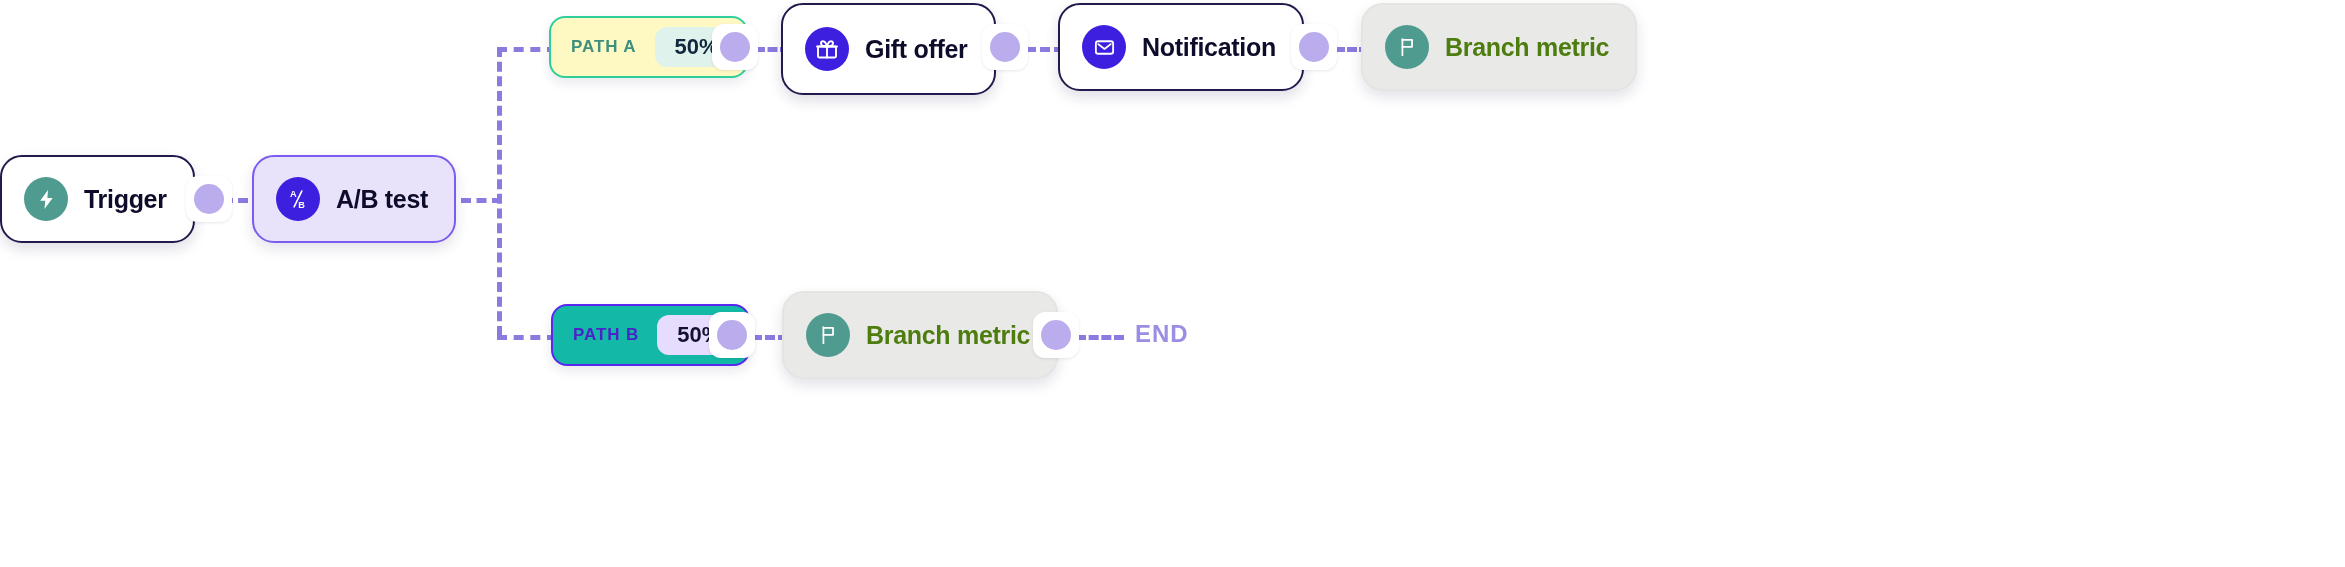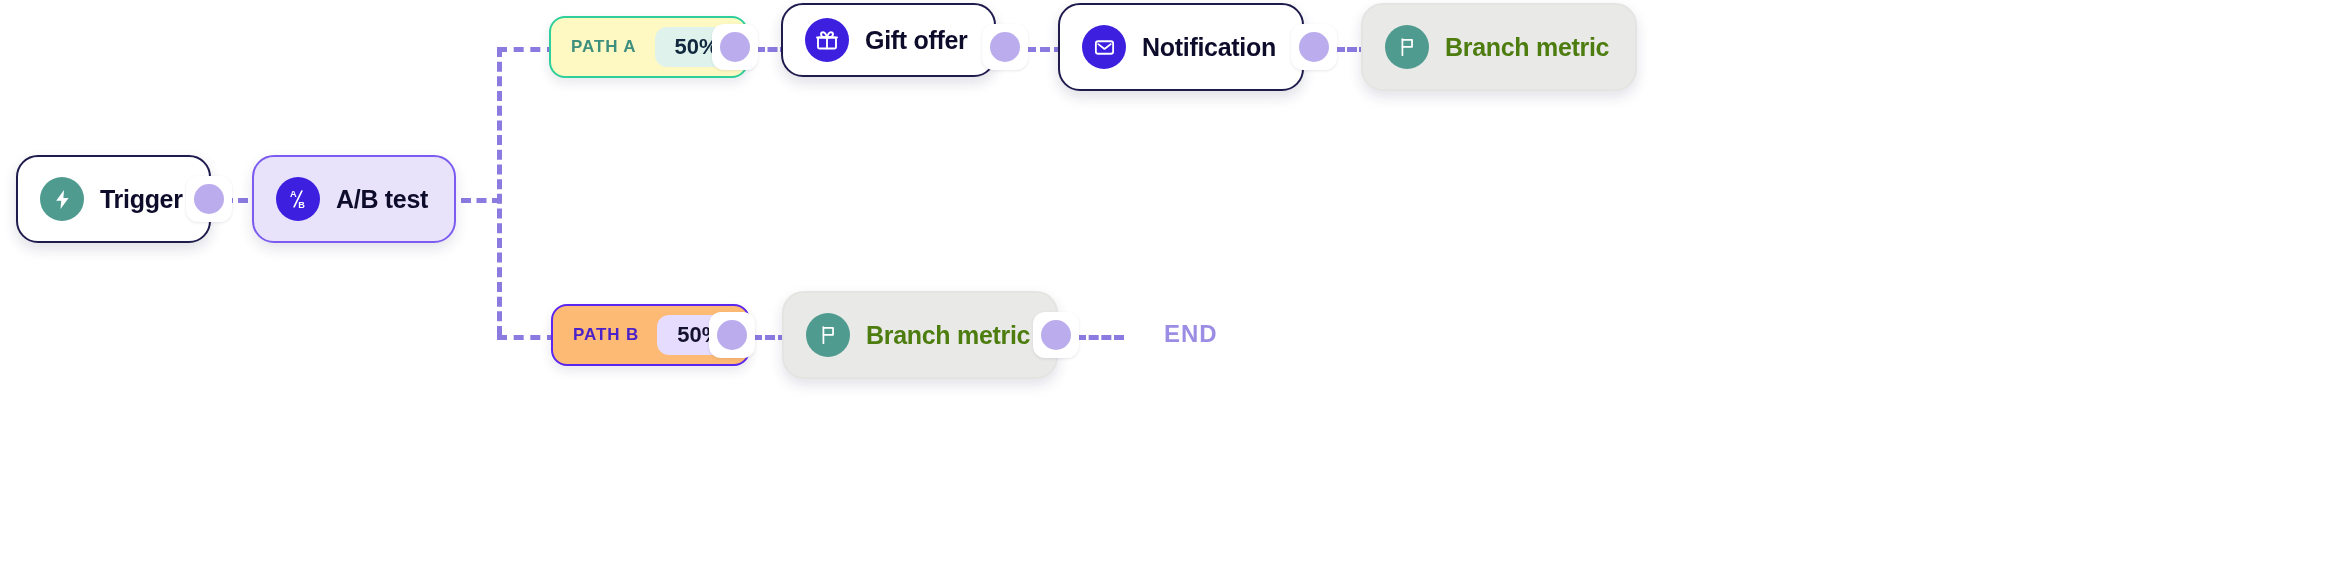--- a/index.html
+++ b/index.html
@@ -156,21 +156,21 @@
 
   .pill-a {
     background: #fef9c3;
     border: 2.5px solid #2ecf9b;
     box-shadow: 0 5px 12px rgba(31,27,77,0.10);
   }
   .pill-a .pill-name { color: #3e8f7e; }
   .pill-a .pill-pct  { background: #dff3ec; color: #11283e; }
 
   .pill-b {
-    background: #fdba74;
+    background: #14b8a6;
     border: 2.5px solid #5b26ef;
     box-shadow: 0 5px 12px rgba(31,27,77,0.10);
   }
   .pill-b .pill-name { color: #4b22c9; }
   .pill-b .pill-pct  { background: #e6dcfd; color: #14112e; }
 
   
   .end-label {
     position: absolute;
     font-size: 24px;
@@ -213,21 +213,21 @@
 
   <div class="path-pill pill-a" style="left:549px; top:16px;">
     <span class="pill-name">PATH A</span>
     <span class="pill-pct">50%</span>
   </div>
 
   <div class="conn-dot" style="left:712px; top:24px;">
       <i></i>
     </div>
 
-  <div class="node node-white" style="left:781px; top:3px; height:74px;">
+  <div class="node node-white" style="left:781px; top:3px; height:92px;">
     <span class="node-icon icon-violet">
       <svg width="24" height="24" viewBox="0 0 24 24" fill="none" stroke="#ffffff" stroke-width="1.9" stroke-linecap="round" stroke-linejoin="round">
         <rect x="3" y="9.5" width="18" height="11" rx="1.2"></rect>
         <path d="M2 9.5h20"></path>
         <path d="M12 9.5v11"></path>
         <path d="M12 9.5C12 9.5 10.6 4.2 8.2 4.2 6.6 4.2 6 5.4 6 6.3c0 1.9 2.4 3.2 6 3.2z"></path>
         <path d="M12 9.5c0 0 1.4-5.3 3.8-5.3 1.6 0 2.2 1.2 2.2 2.1 0 1.9-2.4 3.2-6 3.2z"></path>
       </svg>
     </span>
     <span class="node-label label-dark">Gift offer</span>
@@ -254,21 +254,21 @@
   <div class="node node-grey" style="left:1361px; top:3px; height:88px;">
     <span class="node-icon icon-teal">
       <svg width="22" height="22" viewBox="0 0 24 24" fill="none" stroke="#ffffff" stroke-width="1.9" stroke-linecap="round" stroke-linejoin="round">
         <path d="M7 21V3.5"></path>
         <path d="M7 4.2h10.5v7.6H7"></path>
       </svg>
     </span>
     <span class="node-label label-navy">Branch metric</span>
   </div>
 
-  <div class="node node-white" style="left:16px; top:155px; height:88px;">
+  <div class="node node-white" style="left:0; top:155px; height:88px;">
     <span class="node-icon icon-teal">
       <svg width="23" height="23" viewBox="0 0 24 24" fill="#ffffff">
         <path d="M13.6 2L5.4 13.2h5.3L9.9 22l8.5-11.6h-5.5z"></path>
       </svg>
     </span>
     <span class="node-label label-dark">Trigger</span>
   </div>
 
   <div class="conn-dot" style="left:186px; top:176px;">
       <i></i>
@@ -301,15 +301,15 @@
         <path d="M7 4.2h10.5v7.6H7"></path>
       </svg>
     </span>
     <span class="node-label label-navy">Branch metric</span>
   </div>
 
   <div class="conn-dot" style="left:1033px; top:312px;">
       <i></i>
     </div>
 
-  <div class="end-label" style="left:1164px; top:320px;">END</div>
+  <div class="end-label" style="left:1135px; top:320px;">END</div>
 
 </div>
 
 </body></html>

